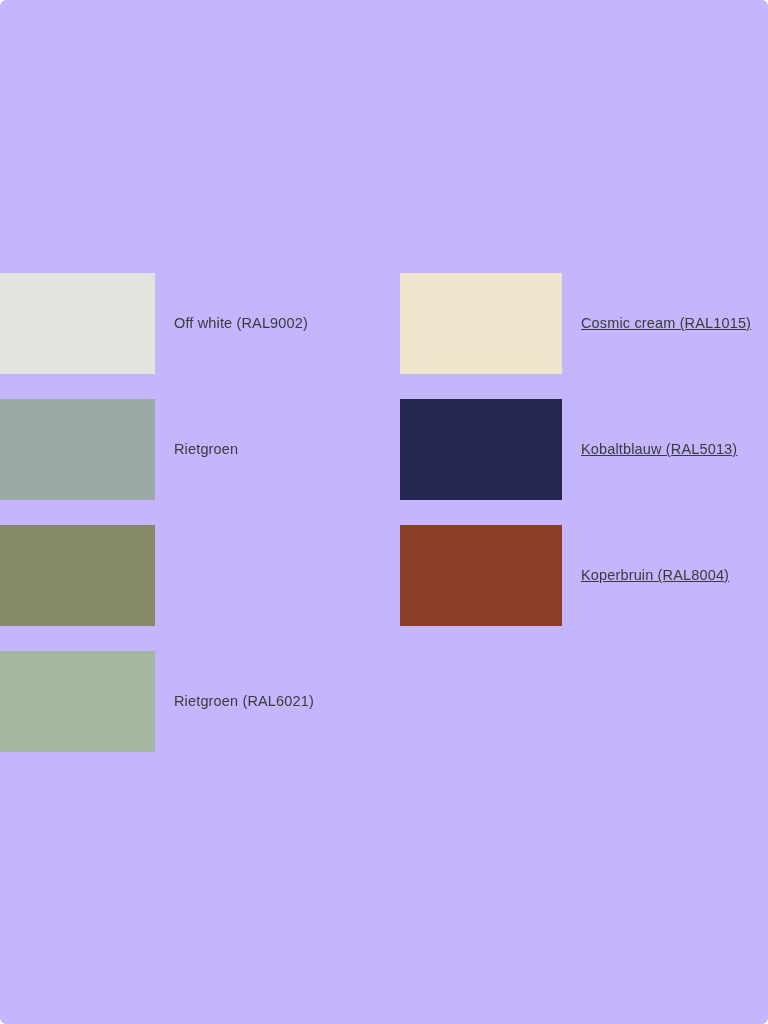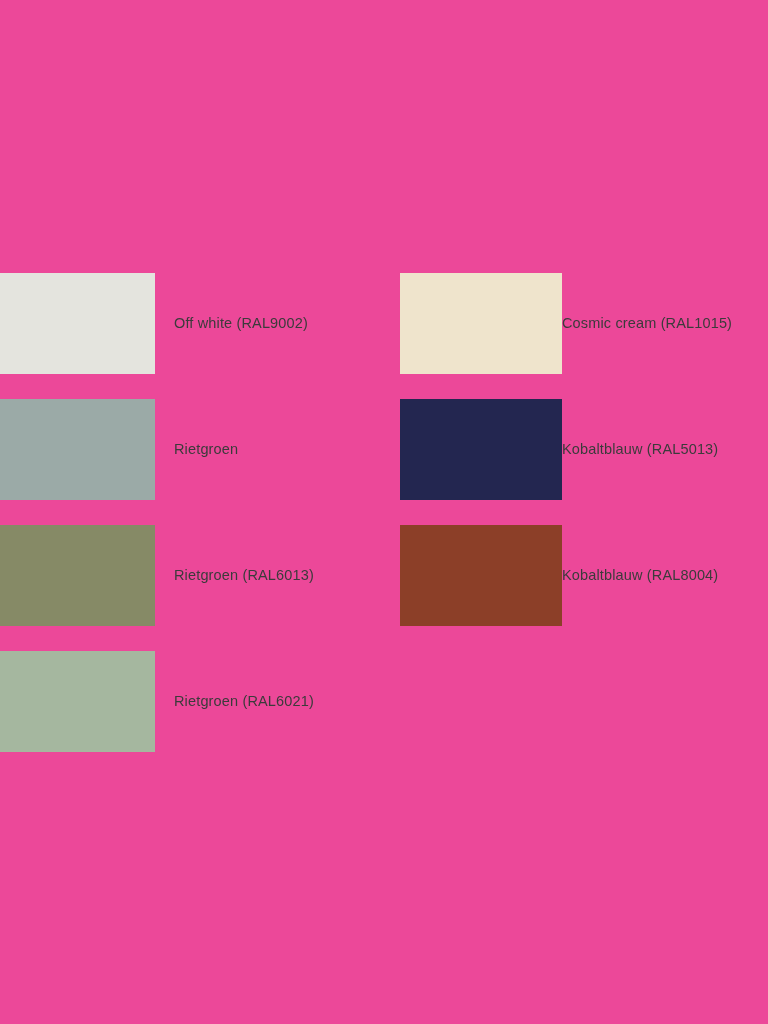--- a/index.html
+++ b/index.html
@@ -70,26 +70,28 @@
     line-height: 1.3;
     color: #3b3b3b;
     letter-spacing: 0.15px;
     white-space: nowrap;
     flex: 1 1 auto;
   }
   .swatch-cell.left .chip-label {
     padding-left: 19px;
   }
   .swatch-cell.right .chip-label {
+    padding-left: 19px;
+    text-decoration: underline;
   }
 </style>
 </head>
 <body style="background-color: rgb(255, 255, 255);">
 
-<div id="palette-board" style="background-color: #ec4899;">
+<div id="palette-board" style="background-color: #c4b5fd; border-radius: 6px;">
 
   <div class="swatch-grid">
 
     <div class="swatch-row">
       <div class="swatch-cell left">
         <div class="chip" style="background-color: rgb(228, 228, 222);"></div>
         <div class="chip-label">Off white (RAL9002)</div>
       </div>
       <div class="swatch-cell right">
         <div class="chip" style="background-color: rgb(239, 228, 204);"></div>
@@ -104,25 +106,24 @@
       </div>
       <div class="swatch-cell right">
         <div class="chip" style="background-color: rgb(35, 38, 80);"></div>
         <div class="chip-label">Kobaltblauw (RAL5013)</div>
       </div>
     </div>
 
     <div class="swatch-row">
       <div class="swatch-cell left">
         <div class="chip" style="background-color: rgb(134, 138, 102);"></div>
-        <div class="chip-label">Rietgroen (RAL6013)</div>
       </div>
       <div class="swatch-cell right">
         <div class="chip" style="background-color: rgb(140, 63, 40);"></div>
-        <div class="chip-label">Kobaltblauw (RAL8004)</div>
+        <div class="chip-label">Koperbruin (RAL8004)</div>
       </div>
     </div>
 
     <div class="swatch-row">
       <div class="swatch-cell left">
         <div class="chip" style="background-color: rgb(165, 183, 159);"></div>
         <div class="chip-label">Rietgroen (RAL6021)</div>
       </div>
     </div>
 

